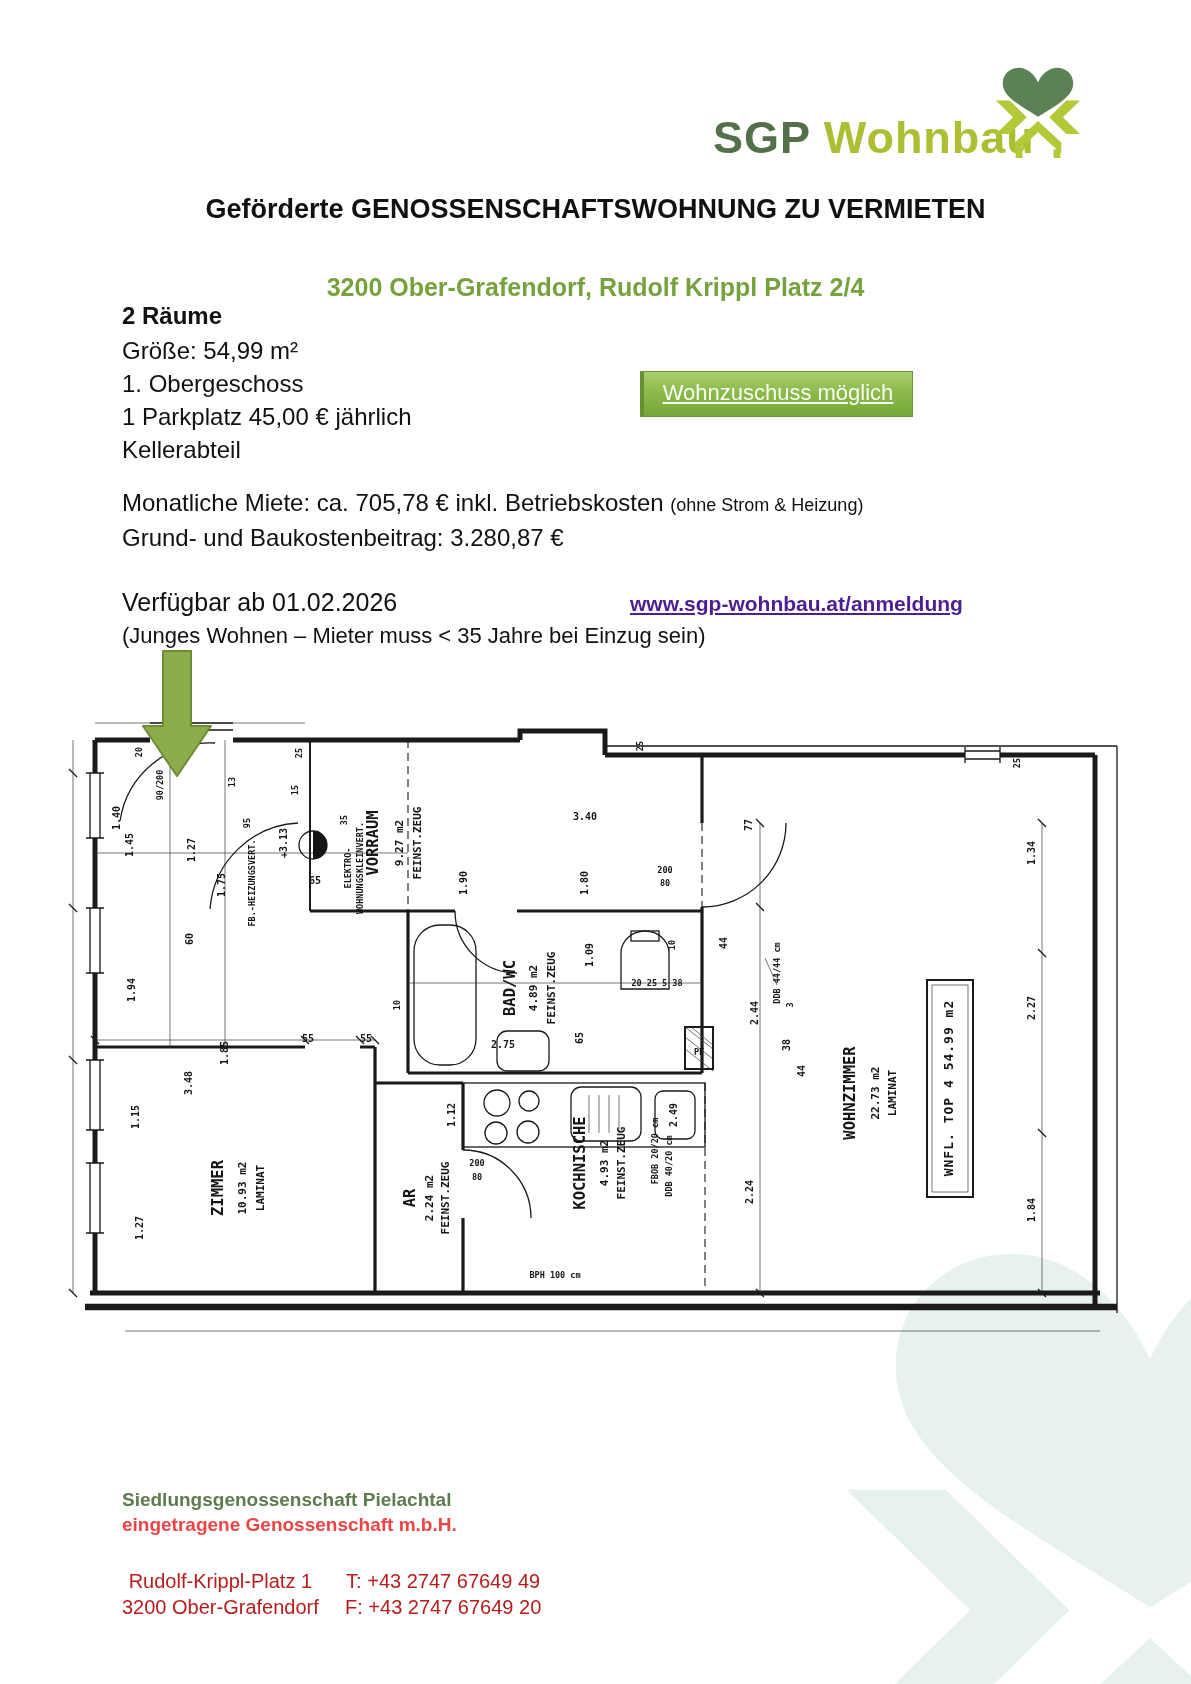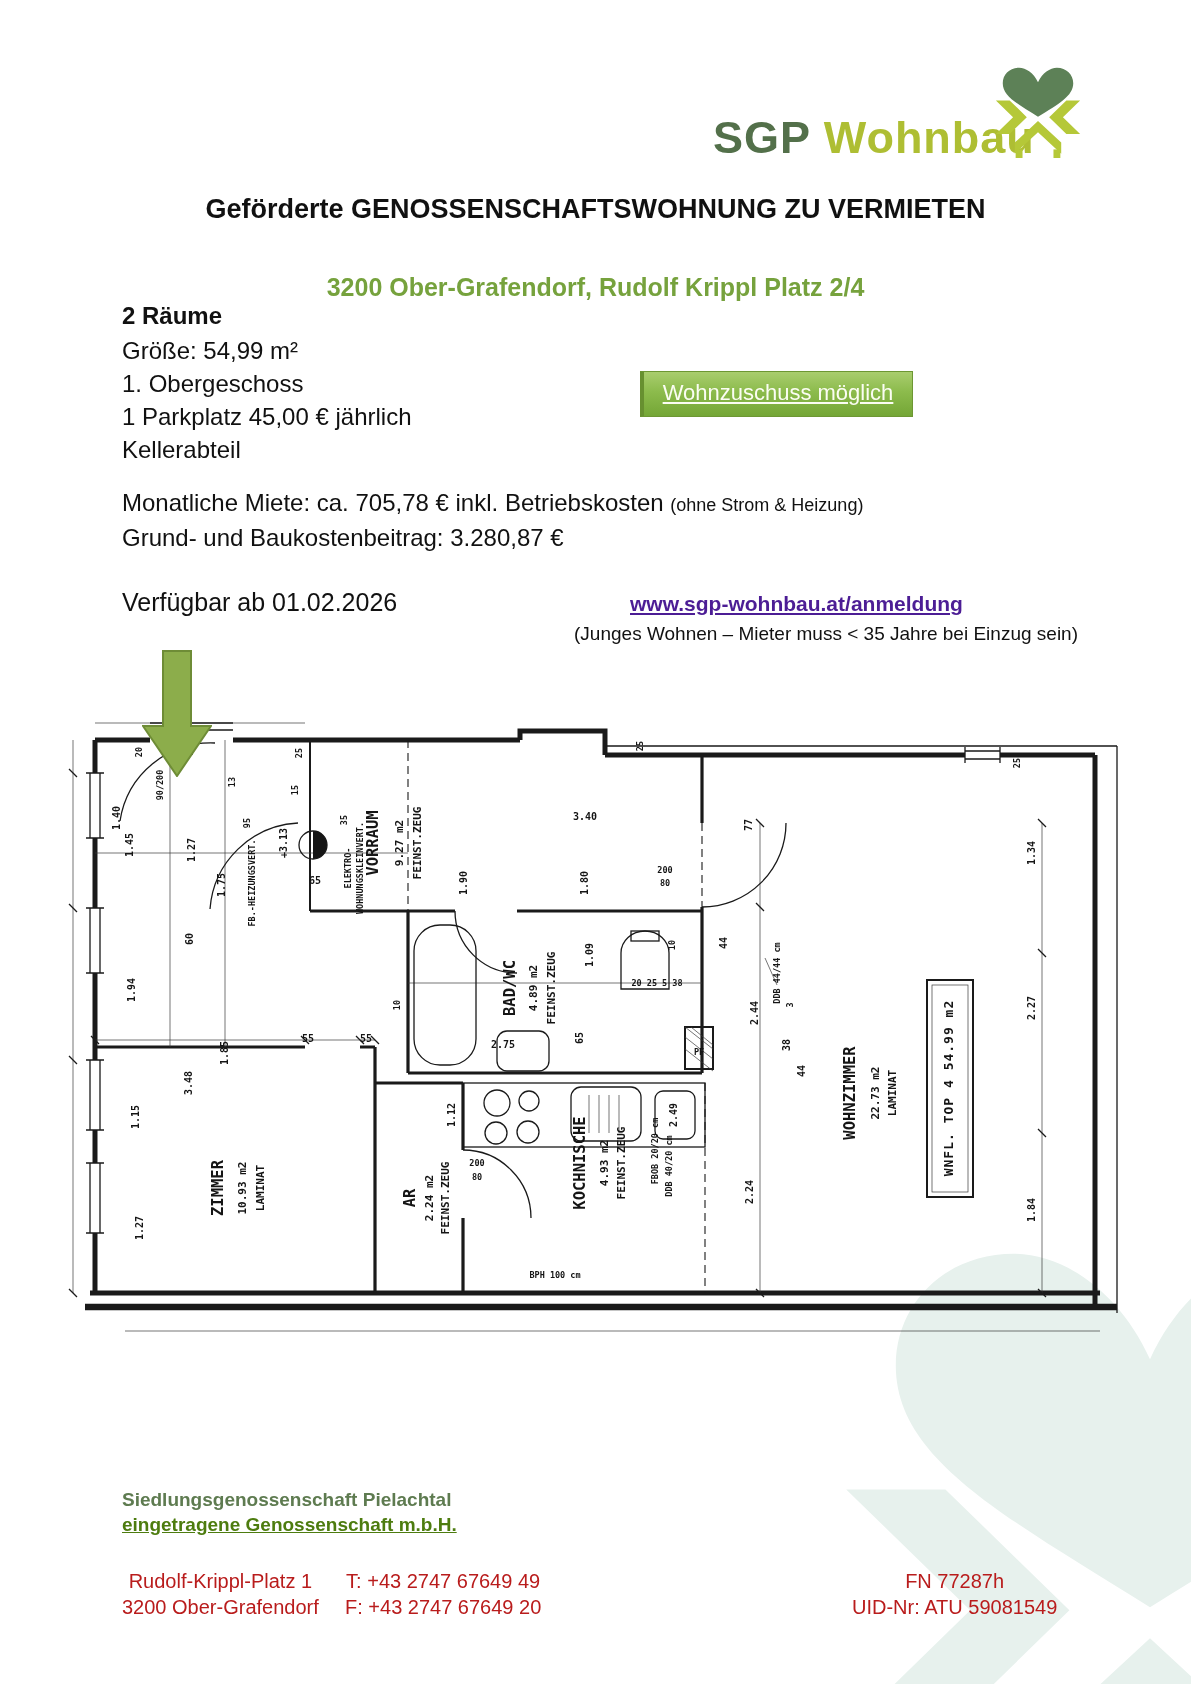--- a/index.html
+++ b/index.html
@@ -30,21 +30,21 @@
          border:1px solid #6d9733;border-left:4px solid #679030;
          color:#fbfdf3;font-size:22px;text-align:center;line-height:42px;text-decoration:underline;}
 
   #rent{left:122px;top:489px;font-size:24px;z-index:3;}
   #rent .small{font-size:18px;}
   #deposit{left:122px;top:524px;font-size:24px;z-index:3;}
 
   #avail{left:122px;top:588px;font-size:25px;font-weight:normal;z-index:3;}
   #signup-link{left:630px;top:592px;font-size:21px;font-weight:bold;color:#4c1d95;
                text-decoration:underline;z-index:3;}
-  #young-note{left:122px;top:623px;width:956px;text-align:right;font-size:19px;z-index:3;}
+  #young-note{left:122px;top:623px;width:956px;text-align:left;font-size:22px;z-index:3;}
 
   #green-arrow{left:142px;top:650px;z-index:4;}
 
   
   #plan{left:65px;top:693px;z-index:2;}
   #plan text{fill:#151515;font-family:"DejaVu Sans Mono", monospace;font-weight:bold;}
   .t-room{font-size:15.5px;}
   .t-sub{font-size:11px;}
   .t-dim{font-size:10px;}
   .t-tiny{font-size:8.5px;}
@@ -55,21 +55,21 @@
   .w2{stroke:#1a1a1a;stroke-width:2;fill:none;}
   .w1{stroke:#1a1a1a;stroke-width:1.3;fill:none;}
   .w05{stroke:#3a3a3a;stroke-width:0.7;fill:none;}
   .dash{stroke:#1a1a1a;stroke-width:1.1;fill:none;stroke-dasharray:8 5;}
 
   
   #watermark{left:770px;top:1140px;z-index:0;}
 
   
   #org{left:122px;top:1487px;font-size:19px;font-weight:bold;color:#5e7b50;line-height:25px;z-index:3;}
-  #org .light{color:#4d7c0f;font-weight:bold;text-decoration:underline;}
+  #org .light{color:#ef4444;font-weight:bold;}
   .contact{top:1568px;font-size:20px;color:#b91c1c;line-height:26px;z-index:3;text-align:center;}
   #c-addr{left:122px;}
   #c-phone{left:345px;}
   #c-web{left:638px;}
   #c-reg{left:852px;}
 </style>
 </head>
 <body>
 
 <div id="page">
@@ -295,18 +295,14 @@
     <div class="light">eingetragene Genossenschaft m.b.H.</div>
   </div>
   <div id="c-addr" class="abs contact">
     <div>Rudolf-Krippl-Platz 1</div>
     <div>3200 Ober-Grafendorf</div>
   </div>
   <div id="c-phone" class="abs contact">
     <div>T: +43 2747 67649 49</div>
     <div>F: +43 2747 67649 20</div>
   </div>
-  <div id="c-reg" class="abs contact">
-    <div>FN 77287h</div>
-    <div>UID-Nr: ATU 59081549</div>
-  </div>
 
 </div>
 
 </body></html>

